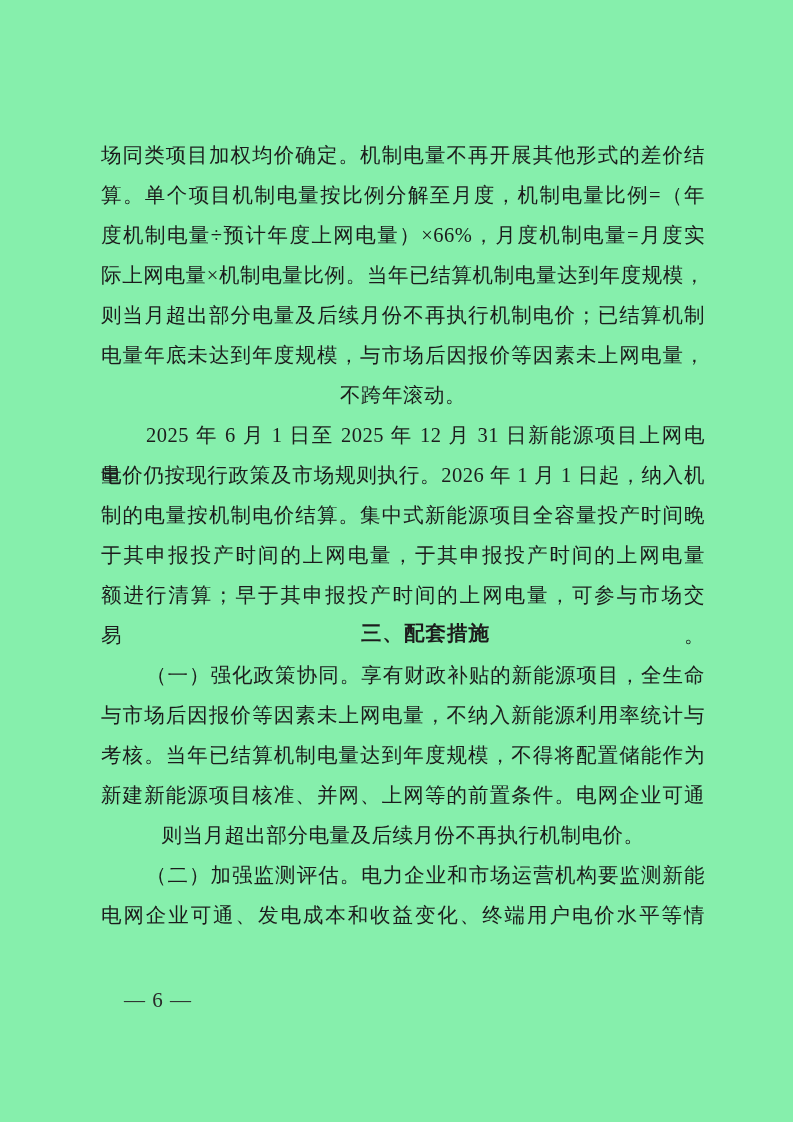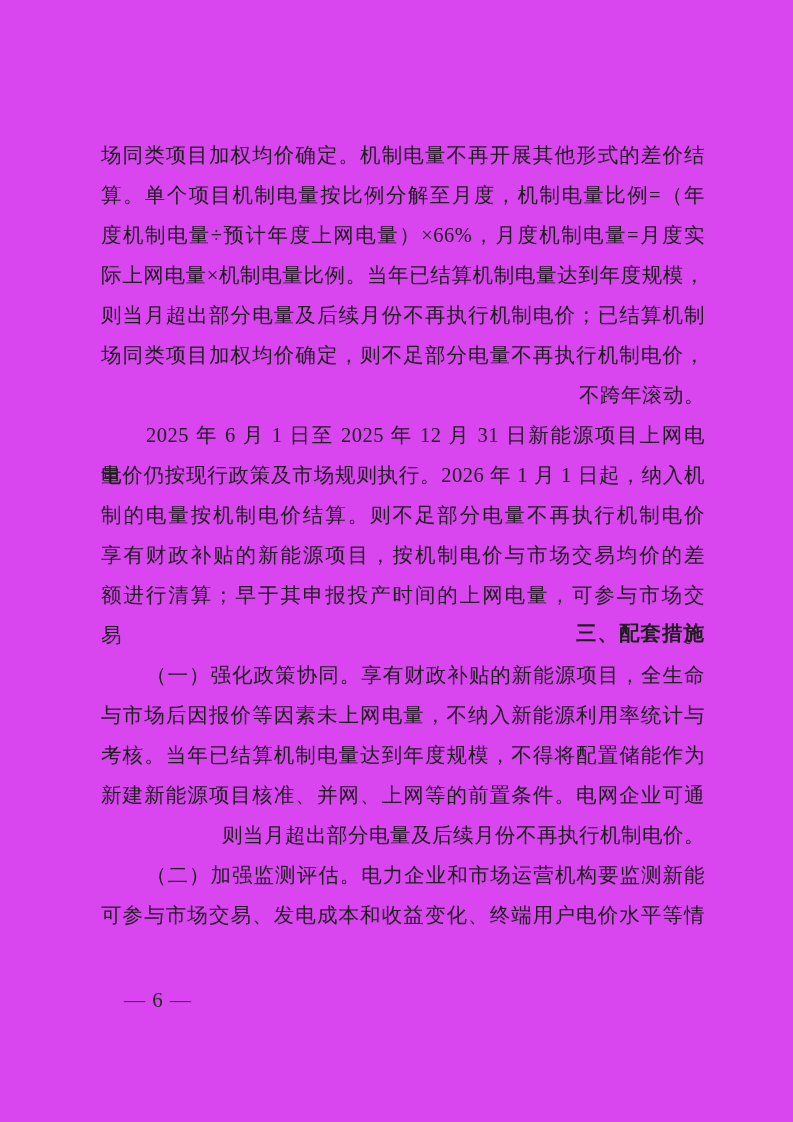--- a/index.html
+++ b/index.html
@@ -8,34 +8,34 @@
     width: 793px;
     height: 1122px;
     position: relative;
     overflow: hidden;
     font-family: "Liberation Serif", "DejaVu Serif", serif;
     color: #1c1c1c;
   }
   .page {
     position: absolute;
     inset: 0;
-    background: #d946ef;
+    background: #86efac;
   }
   .textblock {
     position: absolute;
     left: 101px;
     top: 135px;
     width: 604px;
   }
   .line {
     height: 40px;
     line-height: 40px;
     font-size: 20.5px;
     letter-spacing: 0.5px;
-    text-align: right;
+    text-align: center;
     overflow: visible;
   }
   
   .fill {
     text-align: justify;
     text-align-last: justify;
   }
   
   .indent {
     text-indent: 45px;
@@ -63,44 +63,44 @@
 <div class="page">
 
   <div class="textblock">
 
     <div>
       <div class="line fill">场同类项目加权均价确定。机制电量不再开展其他形式的差价结</div>
       <div class="line fill">算。单个项目机制电量按比例分解至月度，机制电量比例=（年</div>
       <div class="line fill">度机制电量÷预计年度上网电量）×66%，月度机制电量=月度实</div>
       <div class="line fill">际上网电量×机制电量比例。当年已结算机制电量达到年度规模，</div>
       <div class="line fill">则当月超出部分电量及后续月份不再执行机制电价；已结算机制</div>
-      <div class="line fill">场同类项目加权均价确定，则不足部分电量不再执行机制电价，</div>
+      <div class="line fill">电量年底未达到年度规模，与市场后因报价等因素未上网电量，</div>
       <div class="line">不跨年滚动。</div>
     </div>
 
     <div>
       <div class="line fill indent">2025 年 6 月 1 日至 2025 年 12 月 31 日新能源项目上网电量、</div>
       <div class="line fill">电价仍按现行政策及市场规则执行。2026 年 1 月 1 日起，纳入机</div>
-      <div class="line fill">制的电量按机制电价结算。则不足部分电量不再执行机制电价</div>
-      <div class="line fill">享有财政补贴的新能源项目，按机制电价与市场交易均价的差</div>
+      <div class="line fill">制的电量按机制电价结算。集中式新能源项目全容量投产时间晚</div>
+      <div class="line fill">于其申报投产时间的上网电量，于其申报投产时间的上网电量</div>
       <div class="line fill">额进行清算；早于其申报投产时间的上网电量，可参与市场交易。</div>
     </div>
 
     <div class="line heading indent">三、配套措施</div>
 
     <div>
       <div class="line fill indent">（一）强化政策协同。享有财政补贴的新能源项目，全生命</div>
       <div class="line fill">与市场后因报价等因素未上网电量，不纳入新能源利用率统计与</div>
       <div class="line fill">考核。当年已结算机制电量达到年度规模，不得将配置储能作为</div>
       <div class="line fill">新建新能源项目核准、并网、上网等的前置条件。电网企业可通</div>
       <div class="line">则当月超出部分电量及后续月份不再执行机制电价。</div>
     </div>
 
     <div>
       <div class="line fill indent">（二）加强监测评估。电力企业和市场运营机构要监测新能</div>
-      <div class="line fill">可参与市场交易、发电成本和收益变化、终端用户电价水平等情</div>
+      <div class="line fill">电网企业可通、发电成本和收益变化、终端用户电价水平等情</div>
     </div>
 
   </div>
 
   <div class="pagenum">— 6 —</div>
 
 </div>
 
 </body></html>

